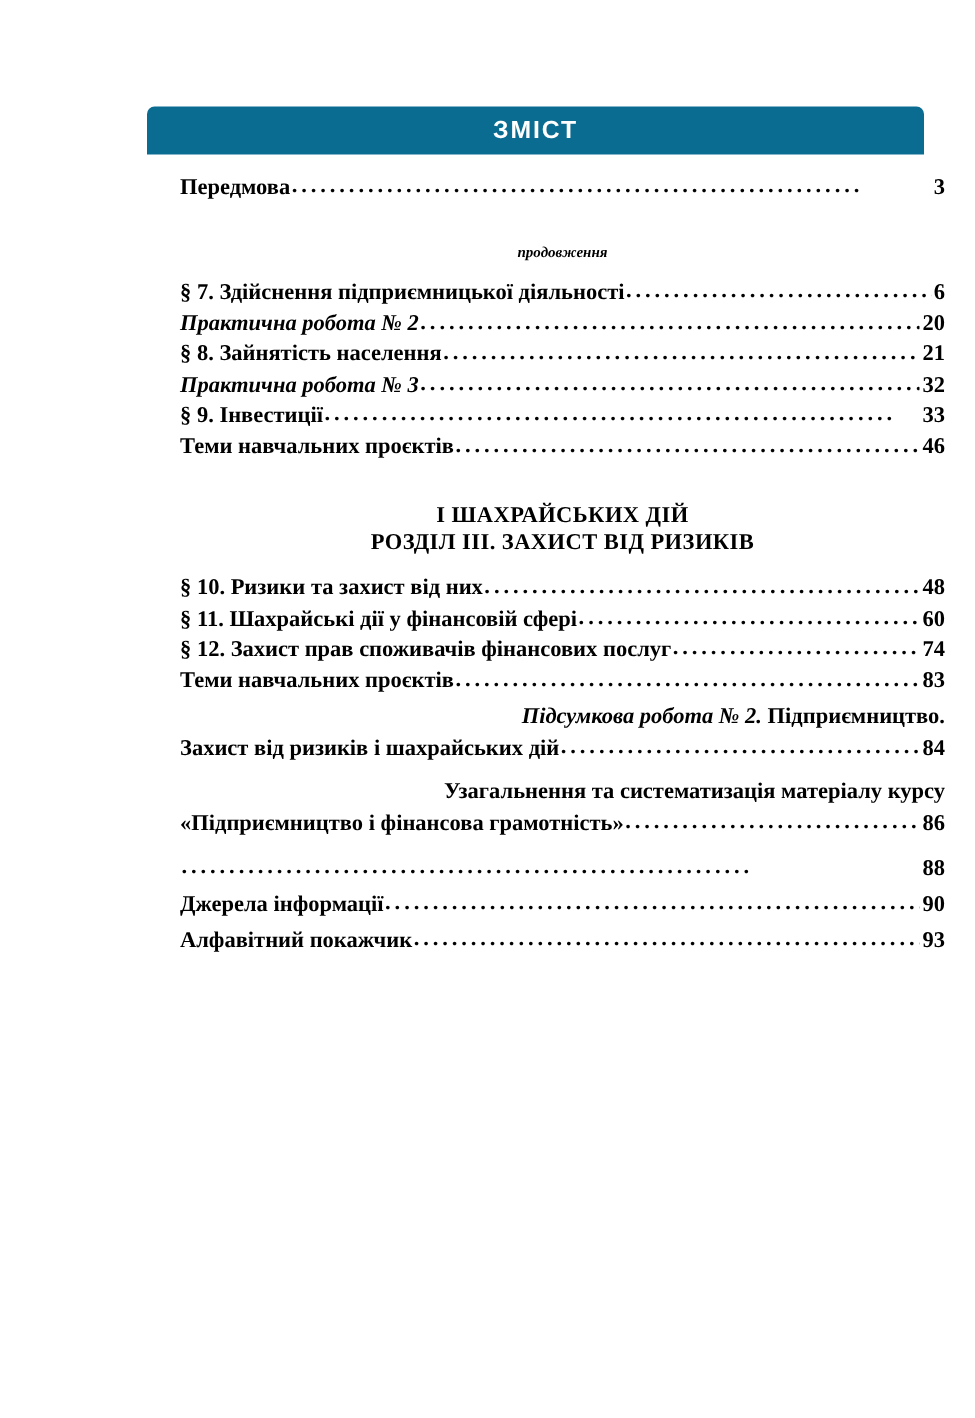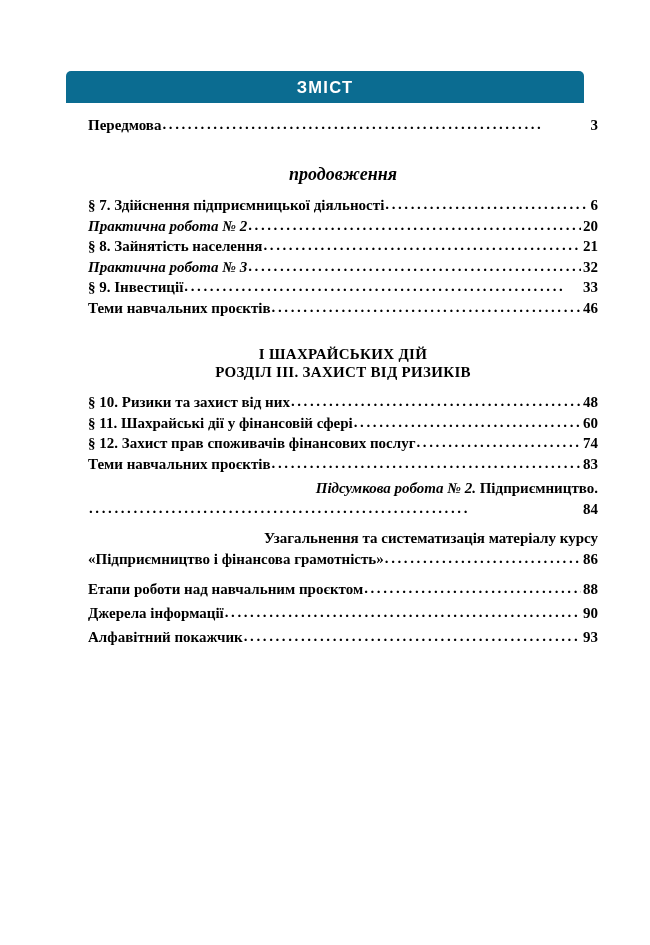--- a/index.html
+++ b/index.html
@@ -14,20 +14,21 @@
     font-family: "Liberation Serif", "DejaVu Serif", serif;
     color: #000000;
     overflow: hidden;
   }
 
   .page {
     position: relative;
     width: 592px;
     height: 945px;
     box-sizing: border-box;
+    margin-left: 32px;
   }
 
   
   .banner {
     position: absolute;
     left: 66px;
     top: 71px;
     width: 518px;
     height: 32px;
     background: #0b6c91;
@@ -59,21 +60,21 @@
     font-weight: bold;
     font-size: 15px;
     line-height: 1.24;
     margin: 0;
     padding: 0;
   }
   .section-head .sub {
     display: block;
     font-style: italic;
     font-weight: bold;
-    font-size: 18px;
+    font-size: 10px;
   }
   .head-block-1 { margin-top: 30px; margin-bottom: 13px; }
   .head-block-2 { margin-top: 29px; margin-bottom: 13px; letter-spacing: 0.3px; }
   .head-block-2 .line { display: block; }
 
   
   .entry {
     display: flex;
     align-items: flex-start;
     font-size: 15px;
@@ -214,40 +215,40 @@
       <span class="label">Теми навчальних проєктів</span>
       <span class="leader">............................................................</span>
       <span class="page-no">83</span>
     </div>
 
     <div class="entry-multiline">
       <div class="first-line">
         <span class="it">Підсумкова робота № 2.</span><span class="rm"> Підприємництво.</span>
       </div>
       <div class="entry">
+        <span class="label">Захист від ризиків і шахрайських дій</span>
         <span class="leader">............................................................</span>
         <span class="page-no">84</span>
       </div>
     </div>
 
     <div class="spacer-md"></div>
 
     <div class="entry-multiline">
       <div class="first-line">Узагальнення та систематизація матеріалу курсу</div>
       <div class="entry">
         <span class="label">«Підприємництво і фінансова грамотність»</span>
         <span class="leader">............................................................</span>
         <span class="page-no">86</span>
       </div>
     </div>
 
     <div class="spacer-md"></div>
 
     <div class="entry loose">
-      <span class="label">Етапи роботи над навчальним проєктом</span>
       <span class="leader">............................................................</span>
       <span class="page-no">88</span>
     </div>
 
     <div class="entry loose">
       <span class="label">Джерела інформації</span>
       <span class="leader">............................................................</span>
       <span class="page-no">90</span>
     </div>
 

